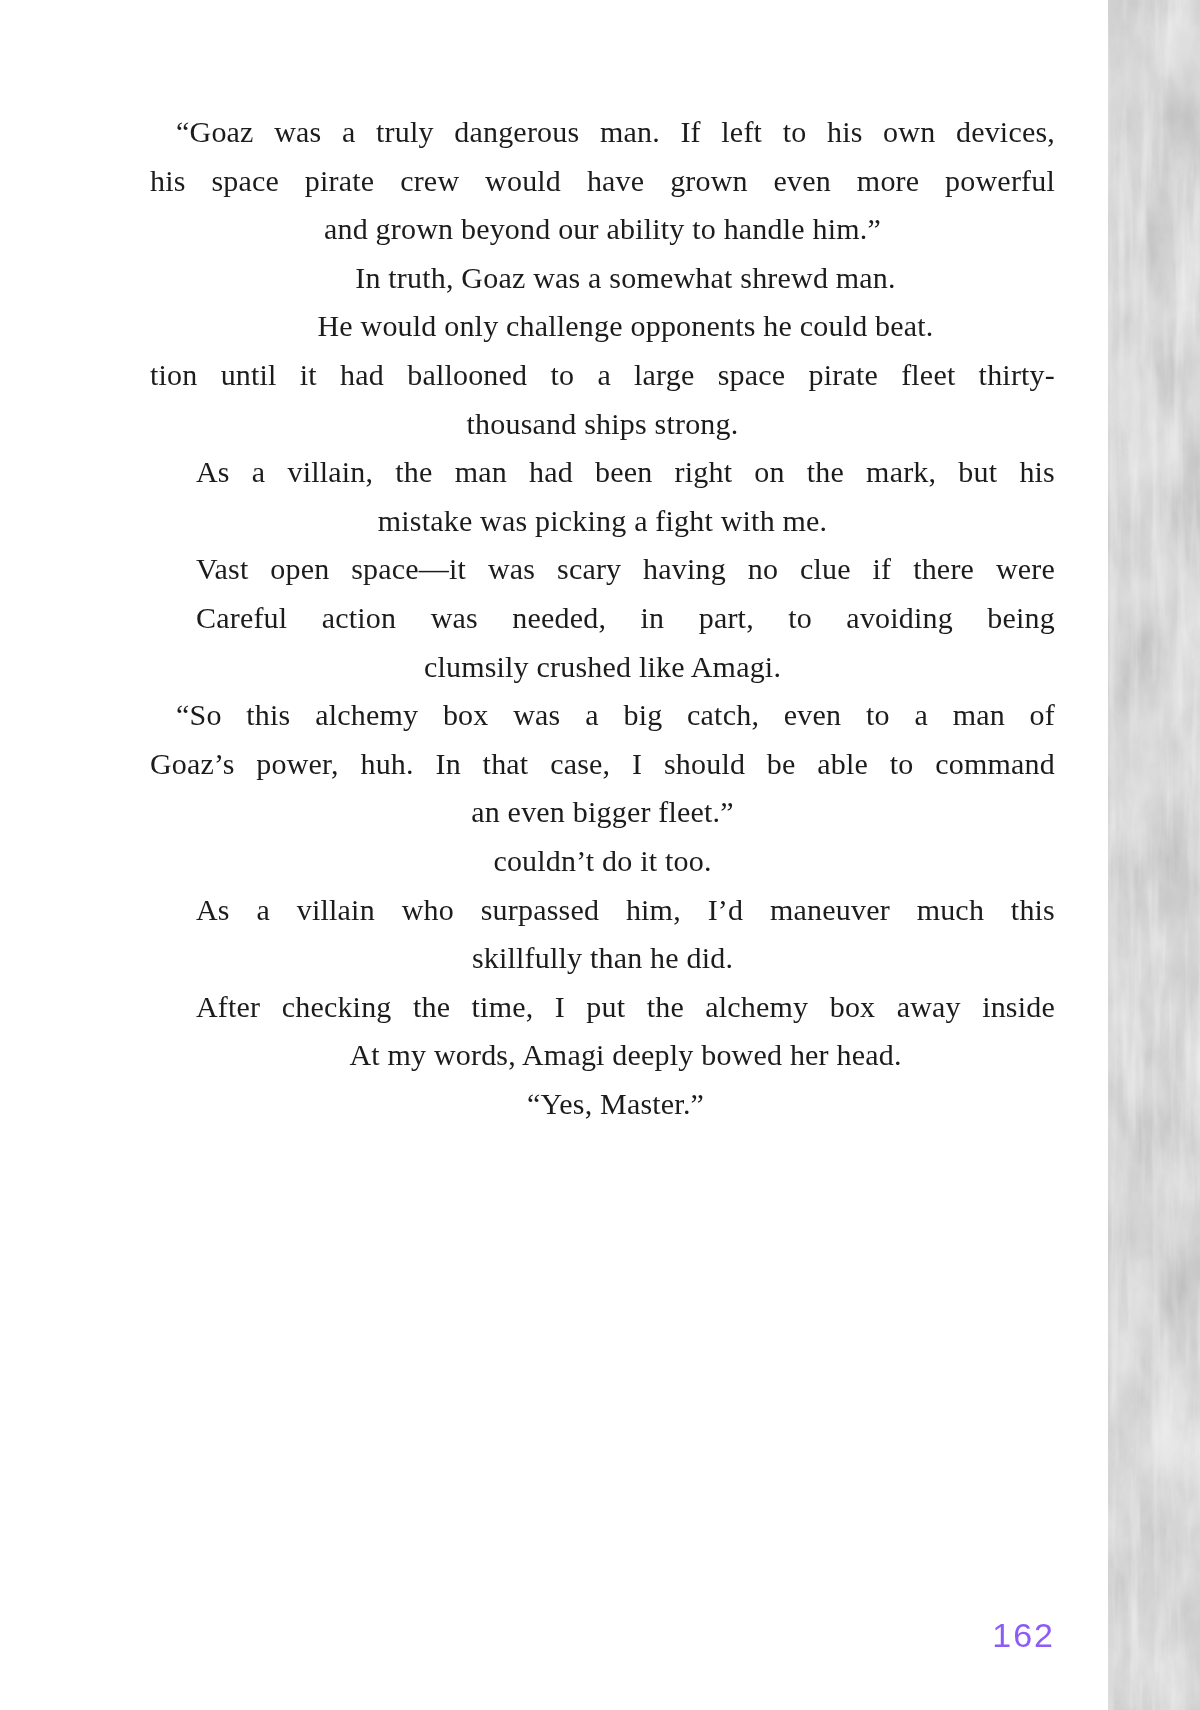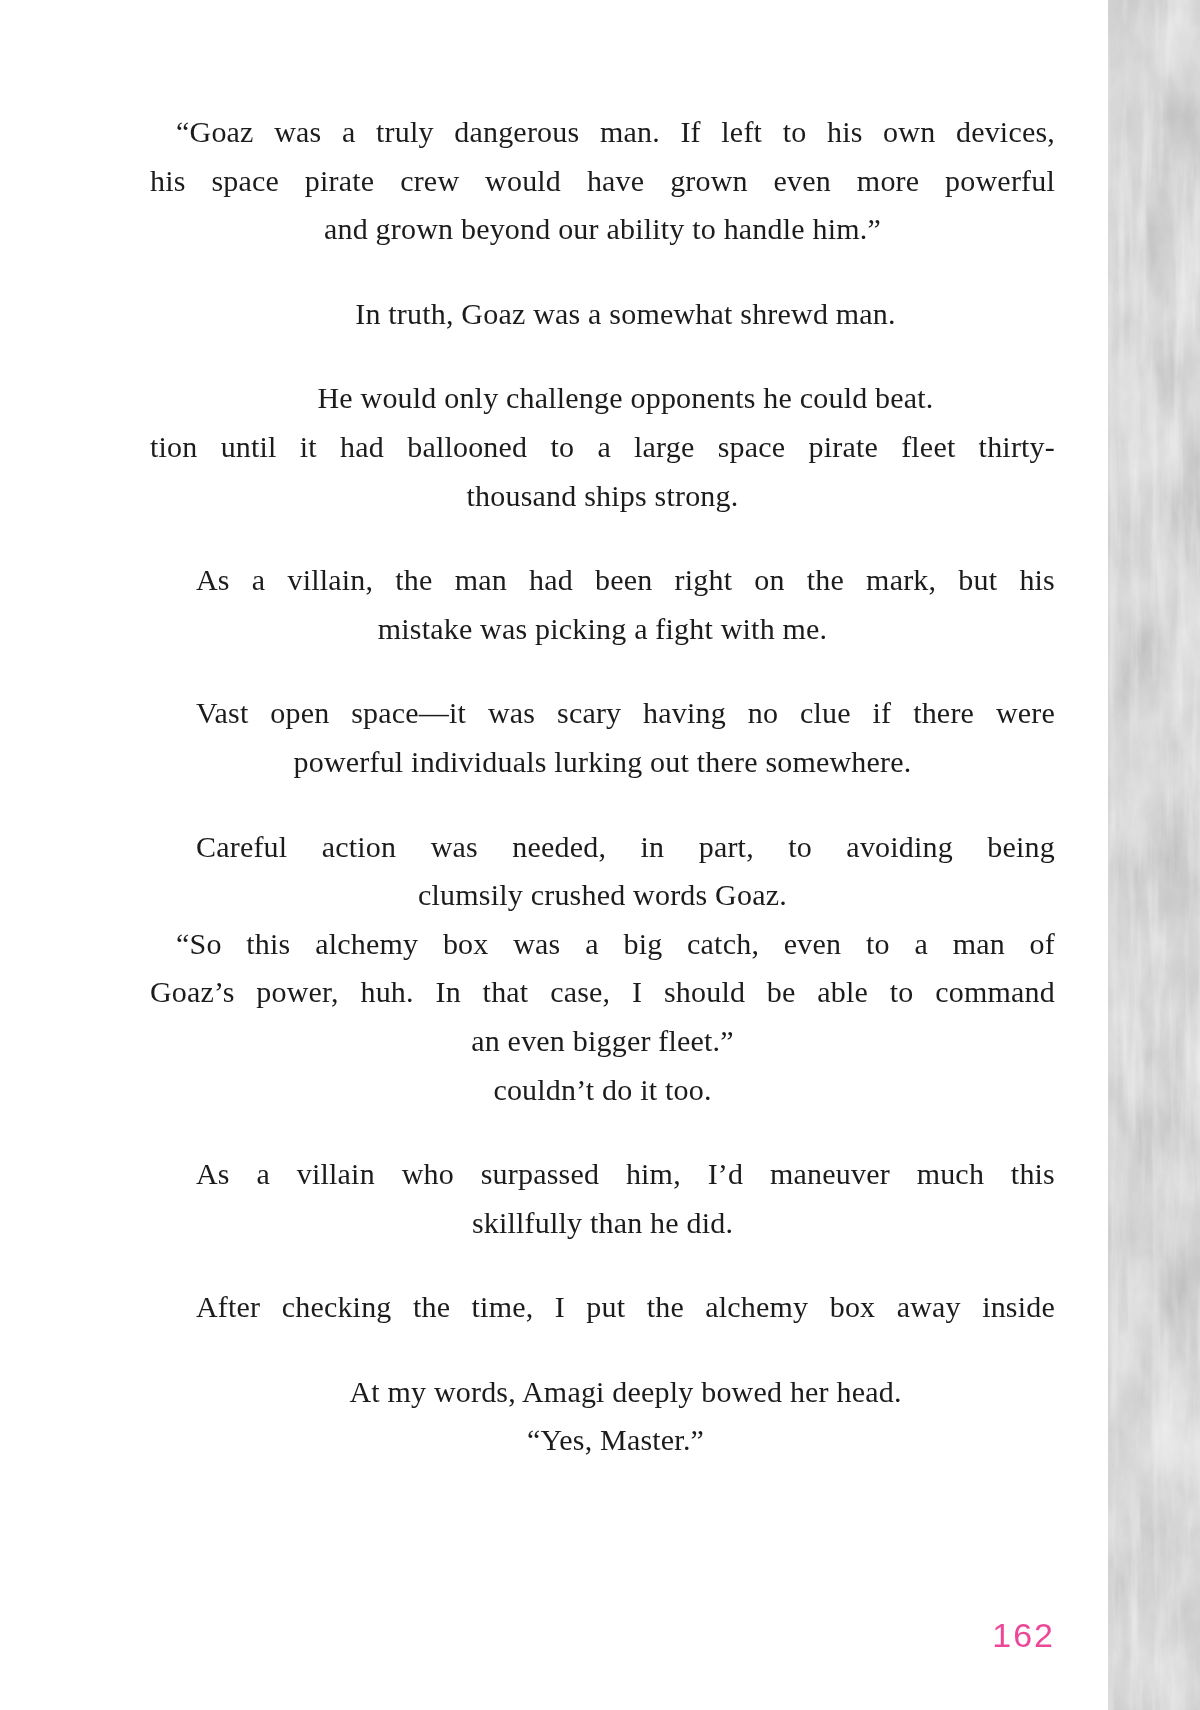--- a/index.html
+++ b/index.html
@@ -23,33 +23,33 @@
     color: #1c1c1c;
     white-space: nowrap;
     letter-spacing: 0.2px;
     text-align: center;
   }
   .line.justify {
     white-space: normal;
     text-align: justify;
     text-align-last: justify;
   }
-  .line.indent { padding-left: 46px; margin-top: 36px; }
+  .line.indent { padding-left: 46px; }
   .line.indent-quote { padding-left: 26px; }
   .page-number {
     position: absolute;
     left: 150px;
     top: 1616px;
     width: 905px;
     text-align: right;
     font-family: "Liberation Sans", "DejaVu Sans", sans-serif;
     font-weight: 300;
     font-size: 34px;
     letter-spacing: 2px;
-    color: #ec4899;
+    color: #8b5cf6;
   }
   .edge-texture {
     position: absolute;
     top: 0;
     right: 0;
     width: 92px;
     height: 1710px;
     display: block;
   }
 </style>
@@ -62,23 +62,22 @@
       <div class="line justify indent-quote">“Goaz was a truly dangerous man. If left to his own devices,</div>
       <div class="line justify">his space pirate crew would have grown even more powerful</div>
       <div class="line">and grown beyond our ability to handle him.”</div>
       <div class="line indent">In truth, Goaz was a somewhat shrewd man.</div>
       <div class="line indent">He would only challenge opponents he could beat.</div>
       <div class="line justify">tion until it had ballooned to a large space pirate fleet thirty-</div>
       <div class="line">thousand ships strong.</div>
       <div class="line justify indent">As a villain, the man had been right on the mark, but his</div>
       <div class="line">mistake was picking a fight with me.</div>
       <div class="line justify indent">Vast open space—it was scary having no clue if there were</div>
-      <div class="line">powerful individuals lurking out there somewhere.</div>
       <div class="line justify indent">Careful action was needed, in part, to avoiding being</div>
-      <div class="line">clumsily crushed words Goaz.</div>
+      <div class="line">clumsily crushed like Amagi.</div>
       <div class="line justify indent-quote">“So this alchemy box was a big catch, even to a man of</div>
       <div class="line justify">Goaz’s power, huh. In that case, I should be able to command</div>
       <div class="line">an even bigger fleet.”</div>
       <div class="line">couldn’t do it too.</div>
       <div class="line justify indent">As a villain who surpassed him, I’d maneuver much this</div>
       <div class="line">skillfully than he did.</div>
       <div class="line justify indent">After checking the time, I put the alchemy box away inside</div>
       <div class="line indent">At my words, Amagi deeply bowed her head.</div>
       <div class="line indent-quote">“Yes, Master.”</div>
     </div>

